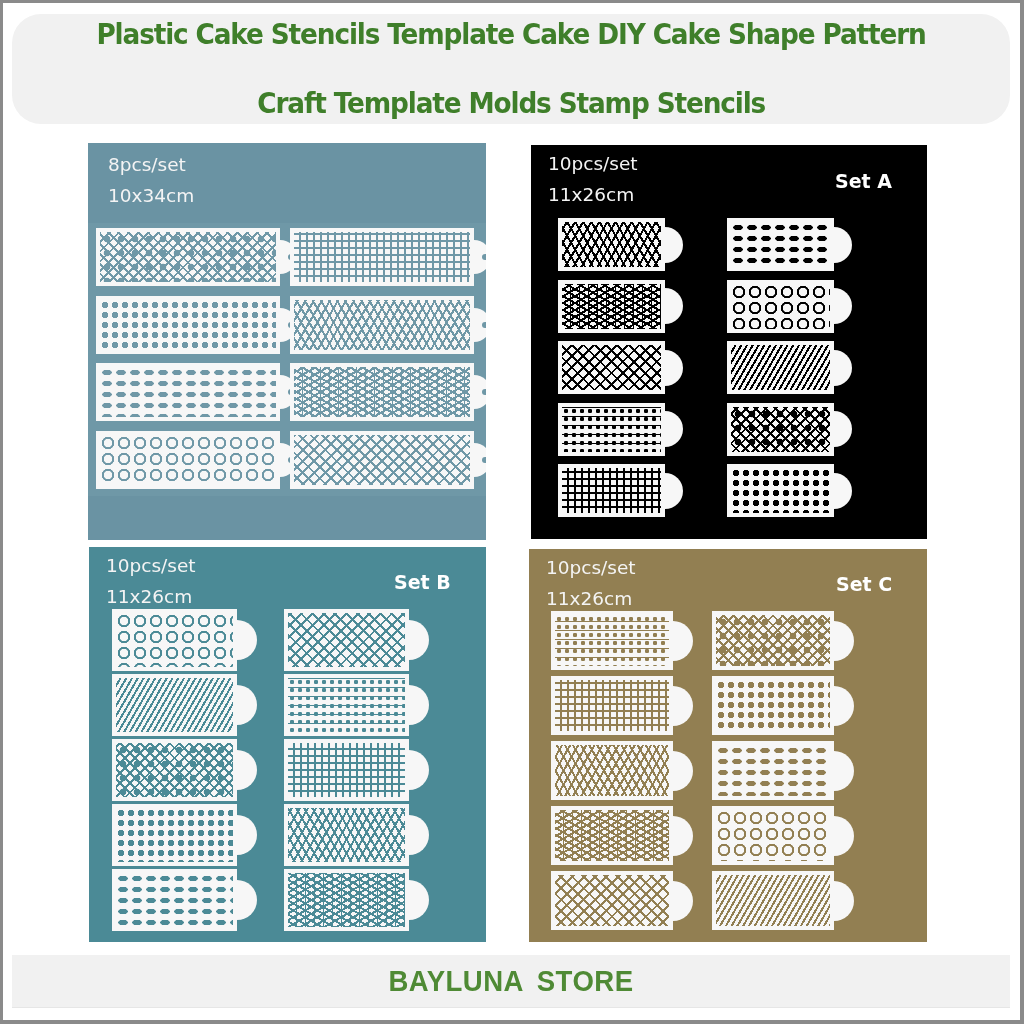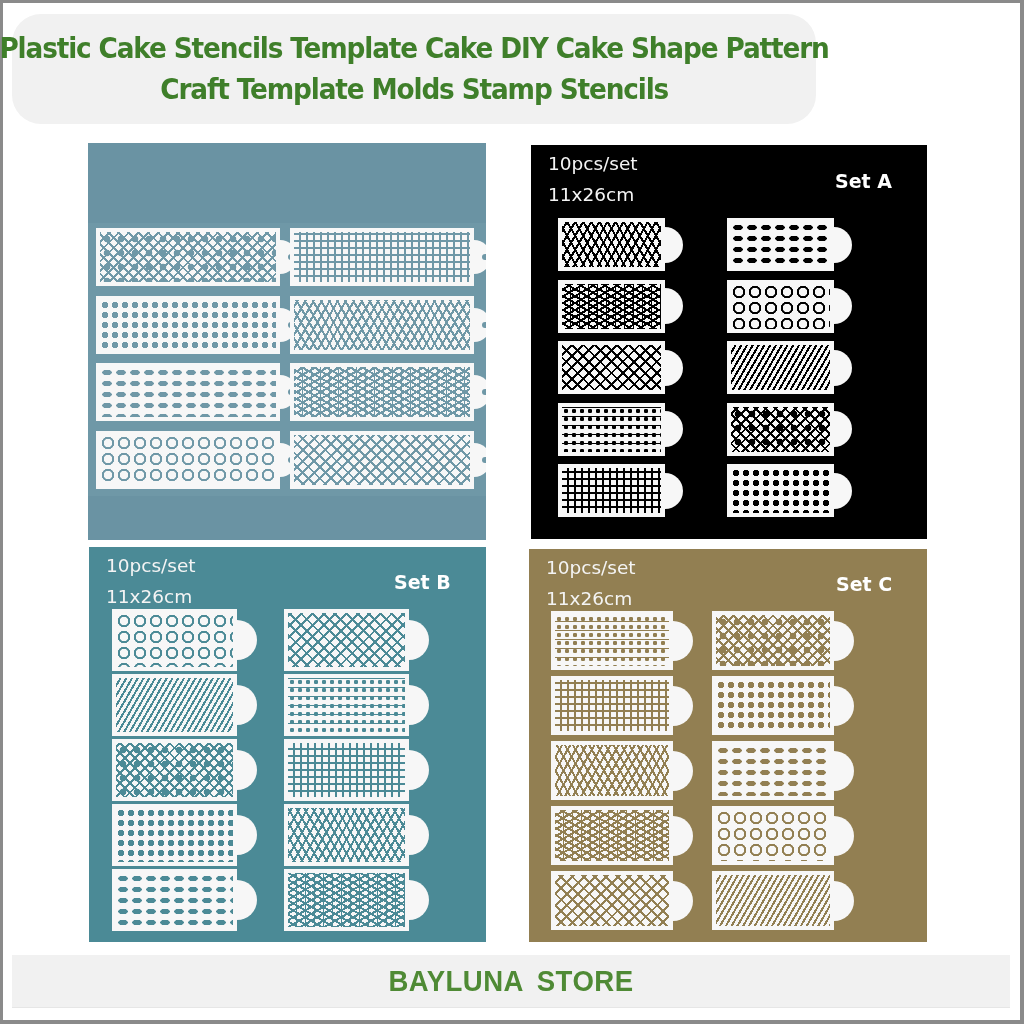--- a/index.html
+++ b/index.html
@@ -1,19 +1,19 @@
 <!DOCTYPE html>
 <html><head>
 <meta charset="utf-8">
 <style>
   * { box-sizing: border-box; margin: 0; padding: 0; }
   html, body { width: 1024px; height: 1024px; background: #ffffff; overflow: hidden; }
   body { position: relative; font-family: "Liberation Sans", sans-serif; }
   .frame { position: absolute; left: 0; top: 0; width: 1024px; height: 1024px; border: 3px solid #8a8a8a; border-right-width: 4px; border-bottom-width: 4px; }
-  .title-band { position: absolute; left: 12px; top: 14px; width: 804px; height: 110px; background: #f1f1f1; display: flex; flex-direction: column; align-items: center; justify-content: center; border-radius: 29px; }
+  .title-band { position: absolute; left: 12px; top: 14px; width: 998px; height: 110px; background: #f1f1f1; display: flex; flex-direction: column; align-items: center; justify-content: space-between; border-radius: 29px; }
   .title-line { font-family: "DejaVu Sans", sans-serif; font-weight: bold; font-size: 28px; color: #3f7f2a; line-height: 41px; letter-spacing: -1.2px; transform: scaleX(0.94); white-space: nowrap; }
   .footer-band { position: absolute; left: 12px; top: 955px; width: 998px; height: 53px; background: #f1f1f1; border-bottom: 1px solid #e6e6e6; display: flex; align-items: center; justify-content: center; }
   .footer-text { font-family: "Liberation Sans", sans-serif; font-weight: bold; font-size: 29px; color: #4f8a35; letter-spacing: 0.5px; transform: scaleX(0.95); word-spacing: 6px; }
 
   .panel { position: absolute; overflow: hidden; }
   .panel .hdr { position: absolute; left: 0; top: 0; right: 0; }
   .panel .meta { position: absolute; left: 20px; color: #f4f4f4; font-family: "DejaVu Sans", sans-serif; font-size: 18.5px; line-height: 31px; }
   .panel .setlabel { position: absolute; color: #ffffff; font-family: "DejaVu Sans", sans-serif; font-weight: bold; font-size: 19px; }
 
   #p1 { left: 88px; top: 143px; width: 398px; height: 397px; background: #6f98a7; }
@@ -56,20 +56,24 @@
 <div class="frame"></div>
 
 <div class="title-band">
   <div class="title-line">Plastic Cake Stencils Template Cake DIY Cake Shape Pattern</div>
   <div class="title-line">Craft Template Molds Stamp Stencils</div>
 </div>
 
 <div class="panel" id="p1" style="--bg:#6f98a7">
   <div class="hdr"></div>
   <div class="foot"></div>
+  <div class="meta">
+    <div>8pcs/set</div>
+    <div>10x34cm</div>
+  </div>
   <div id="p1-stencils">
       <div class="stencil" style="left: 8px; top: 85px; width: 201px; height: 58px;">
         <div class="tab" style="width: 34px; height: 34px; left: 167px; margin-top: -17px;">
           <div class="hole" style="background: rgb(111, 152, 167); left: 24.65px; top: 14px;"></div>
         </div>
         <div class="body pat-a" style="right: 17px;"></div>
       </div>
       <div class="stencil" style="left: 202px; top: 85px; width: 201px; height: 58px;">
         <div class="tab" style="width: 34px; height: 34px; left: 167px; margin-top: -17px;">
           <div class="hole" style="background: rgb(111, 152, 167); left: 24.65px; top: 14px;"></div>

